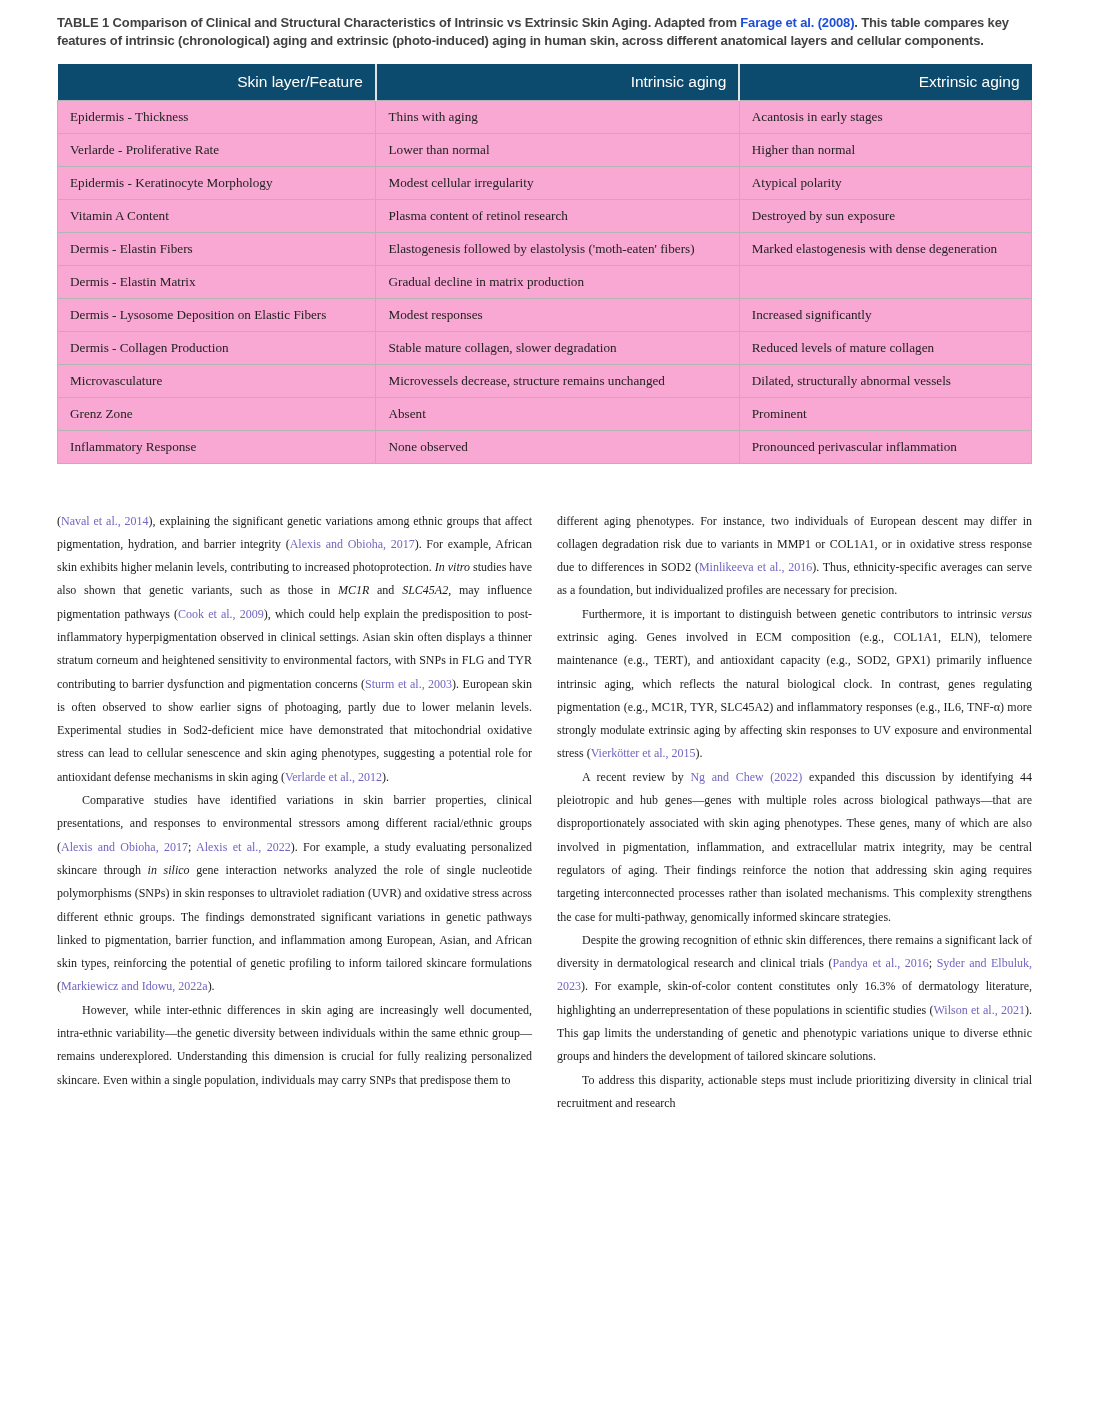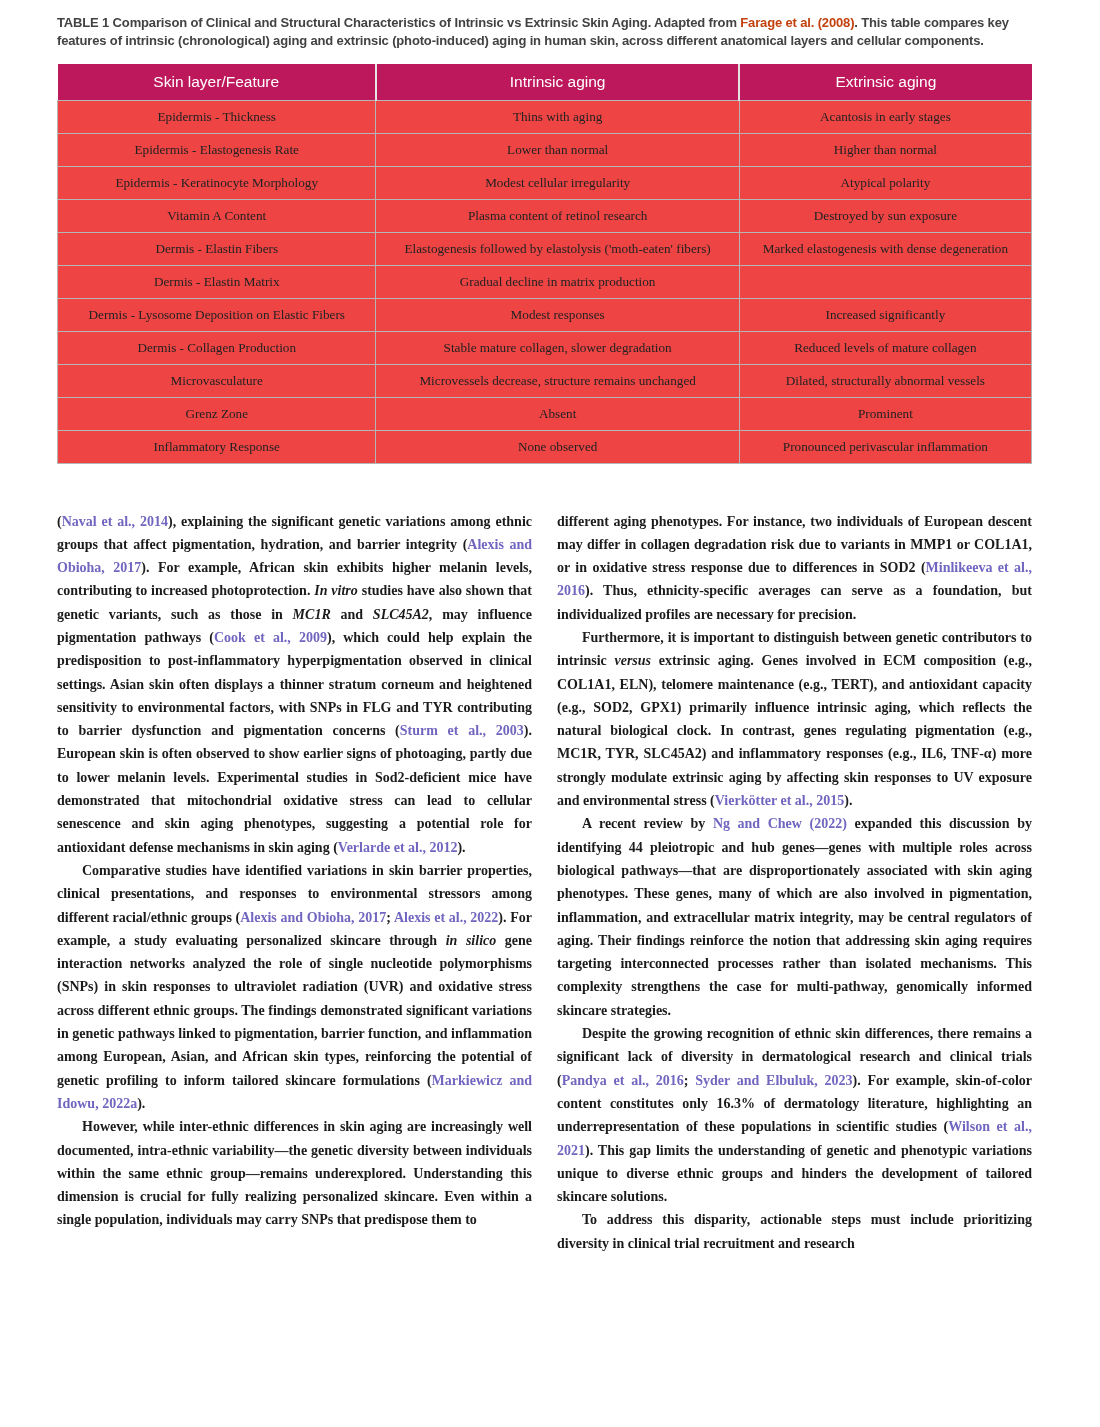--- a/index.html
+++ b/index.html
@@ -25,69 +25,67 @@
   
   .table-caption {
     font-family: "Liberation Sans", sans-serif;
     font-weight: bold;
     font-size: 13px;
     letter-spacing: -0.15px;
     line-height: 18px;
     color: #424242;
     text-align: left;
   }
-  .table-caption .cite { color: #c2410c; }
+  .table-caption .cite { color: #1d4ed8; }
   
   table.comparison {
     width: 975px;
     margin-top: 14px;
     border-collapse: collapse;
     table-layout: fixed;
   }
   table.comparison th {
-    background: #be185d;
+    background: #0c4a6e;
     color: #ffffff;
     font-family: "Liberation Sans", sans-serif;
     font-weight: normal;
     font-size: 15.5px;
-    text-align: center;
+    text-align: right;
     padding: 8px 12px;
     height: 36px;
   }
   table.comparison th + th { border-left: 2px solid #e3e3e3; }
   table.comparison td {
     border: 1px solid #b5b5b5;
     font-family: "Liberation Serif", serif;
     font-size: 13.2px;
     color: #222222;
     padding: 8px 12px;
     height: 32px;
     vertical-align: middle;
-    background: #ef4444;
-    text-align: center;
+    background: #f9a8d4;
   }
   col.c1 { width: 32.7%; }
   col.c2 { width: 37.3%; }
   col.c3 { width: 30.0%; }
   
   .article-text {
     display: flex;
     gap: 25px;
     margin-top: 46px;
   }
   .text-column {
     width: 475px;
     flex: 0 0 475px;
   }
   .text-column p {
-    font-size: 14px;
+    font-size: 12px;
     line-height: 23.3px;
     text-align: justify;
     color: #1b1b1b;
-    font-weight: bold;
   }
   .text-column p.indent { text-indent: 25px; }
   .text-column .cite { color: #7066c0; }
   em { font-style: italic; }
 </style>
 </head>
 <body>
 
 <div class="page">
   <div class="content">
@@ -107,21 +105,21 @@
           <th>Extrinsic aging</th>
         </tr>
       </thead>
       <tbody>
           <tr>
             <td>Epidermis - Thickness</td>
             <td>Thins with aging</td>
             <td>Acantosis in early stages</td>
           </tr>
           <tr>
-            <td>Epidermis - Elastogenesis Rate</td>
+            <td>Verlarde - Proliferative Rate</td>
             <td>Lower than normal</td>
             <td>Higher than normal</td>
           </tr>
           <tr>
             <td>Epidermis - Keratinocyte Morphology</td>
             <td>Modest cellular irregularity</td>
             <td>Atypical polarity</td>
           </tr>
           <tr>
             <td>Vitamin A Content</td>

